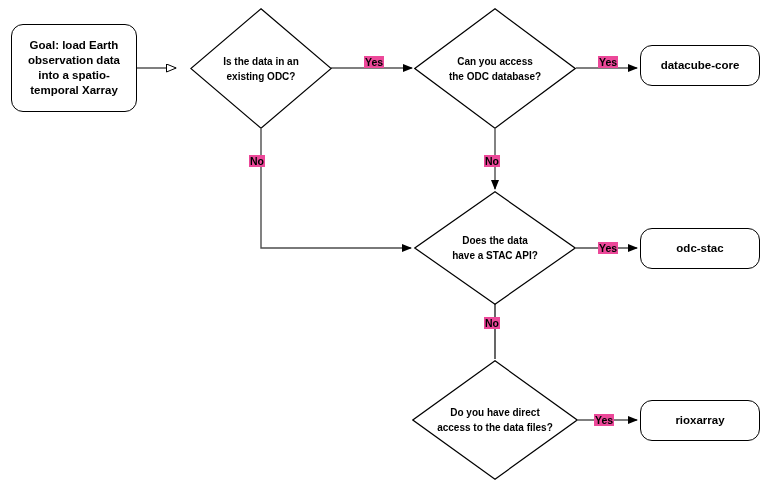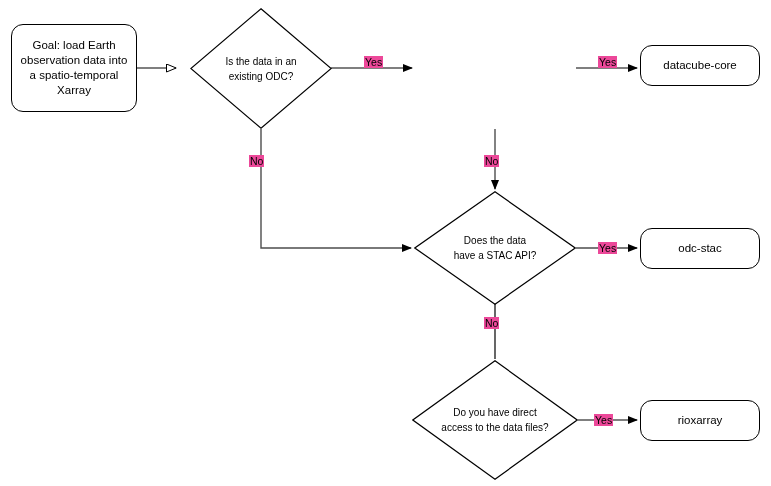--- a/index.html
+++ b/index.html
@@ -9,20 +9,21 @@
   }
   body {
     font-family: "Liberation Sans", sans-serif;
   }
   #canvas {
     position: relative;
     width: 771px;
     height: 486px;
     background: #ffffff;
     overflow: hidden;
+    font-weight: bold;
   }
   #edges {
     position: absolute;
     left: 0;
     top: 0;
     width: 771px;
     height: 486px;
   }
   .node {
     position: absolute;
@@ -115,20 +116,27 @@
   </div>
 
   <div class="node diamond" style="left:190px; top:8px; width:142px; height:121px;">
     <svg width="142" height="121" viewBox="0 0 142 121" xmlns="http://www.w3.org/2000/svg">
       <polygon points="71,0.8 141.2,60.5 71,120.2 0.8,60.5" fill="#ffffff" stroke="#000000" stroke-width="1.2"></polygon>
     </svg>
     <div class="dlabel">Is the data in an
 existing ODC?</div>
   </div>
 
+  <div class="node diamond" style="left:414px; top:8px; width:162px; height:121px;">
+    <svg width="162" height="121" viewBox="0 0 162 121" xmlns="http://www.w3.org/2000/svg">
+      <polygon points="81,0.8 161.2,60.5 81,120.2 0.8,60.5" fill="#ffffff" stroke="#000000" stroke-width="1.2"></polygon>
+    </svg>
+    <div class="dlabel">Can you access
+the ODC database?</div>
+  </div>
 
   <div class="node diamond" style="left:412px; top:360px; width:166px; height:120px;">
     <svg width="166" height="120" viewBox="0 0 166 120" xmlns="http://www.w3.org/2000/svg">
       <polygon points="83,0.8 165.2,60 83,119.2 0.8,60" fill="#ffffff" stroke="#000000" stroke-width="1.2"></polygon>
     </svg>
     <div class="dlabel">Do you have direct
 access to the data files?</div>
   </div>
 
   <div class="node diamond" style="left:414px; top:191px; width:162px; height:114px;">

